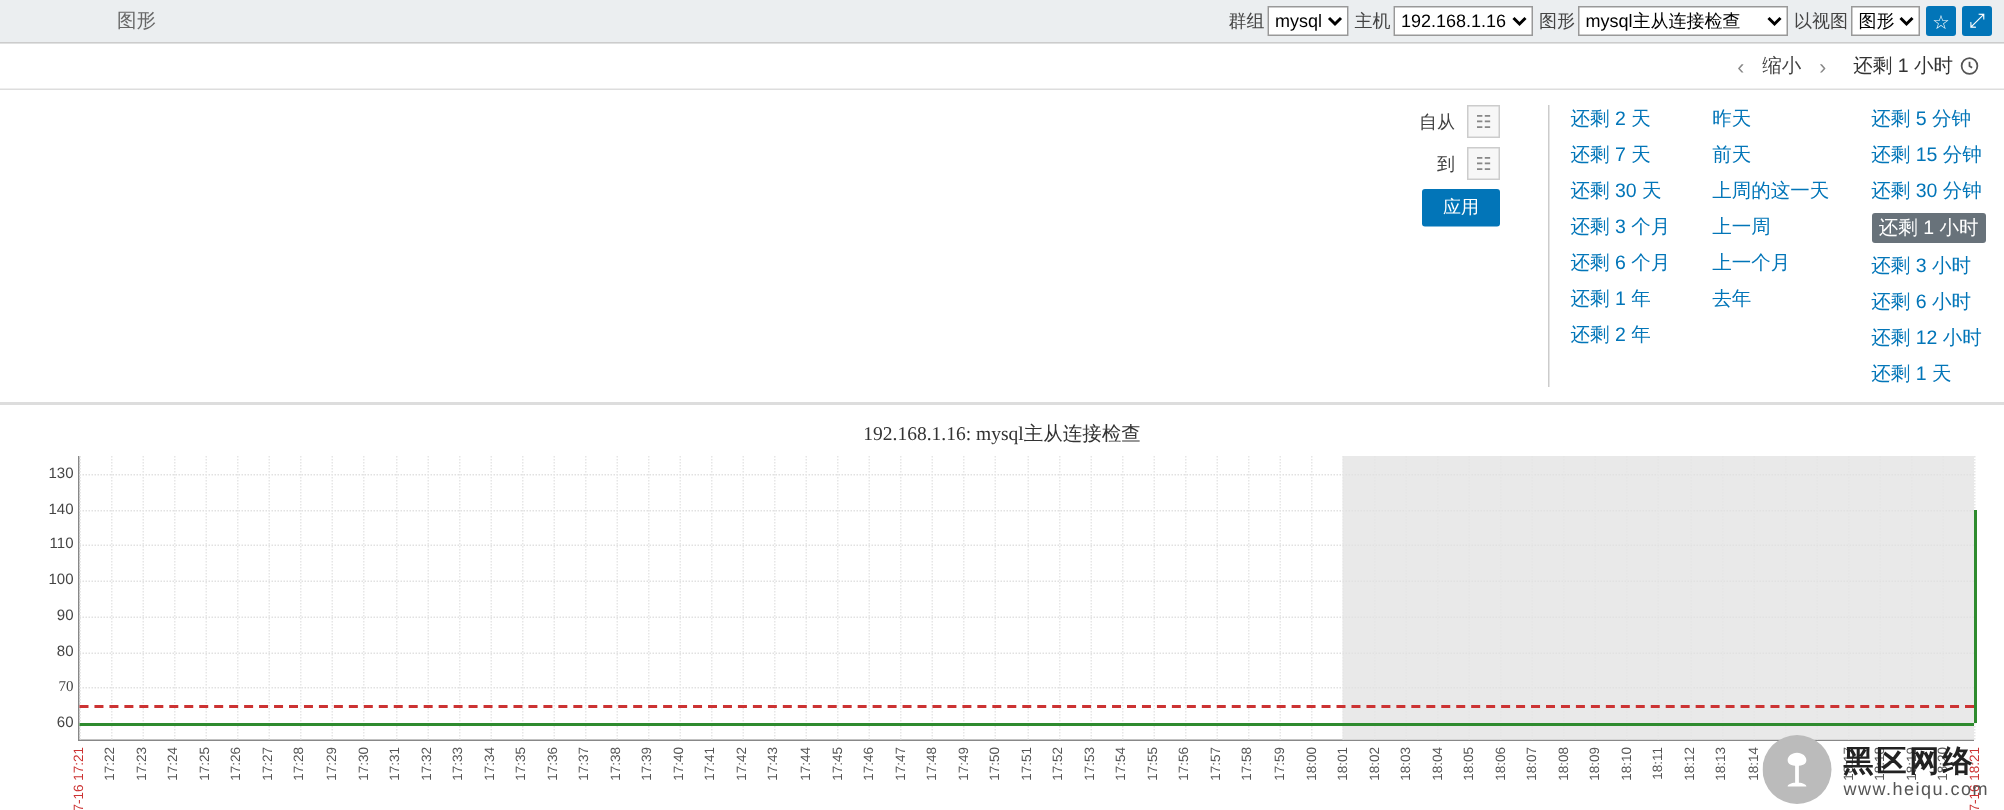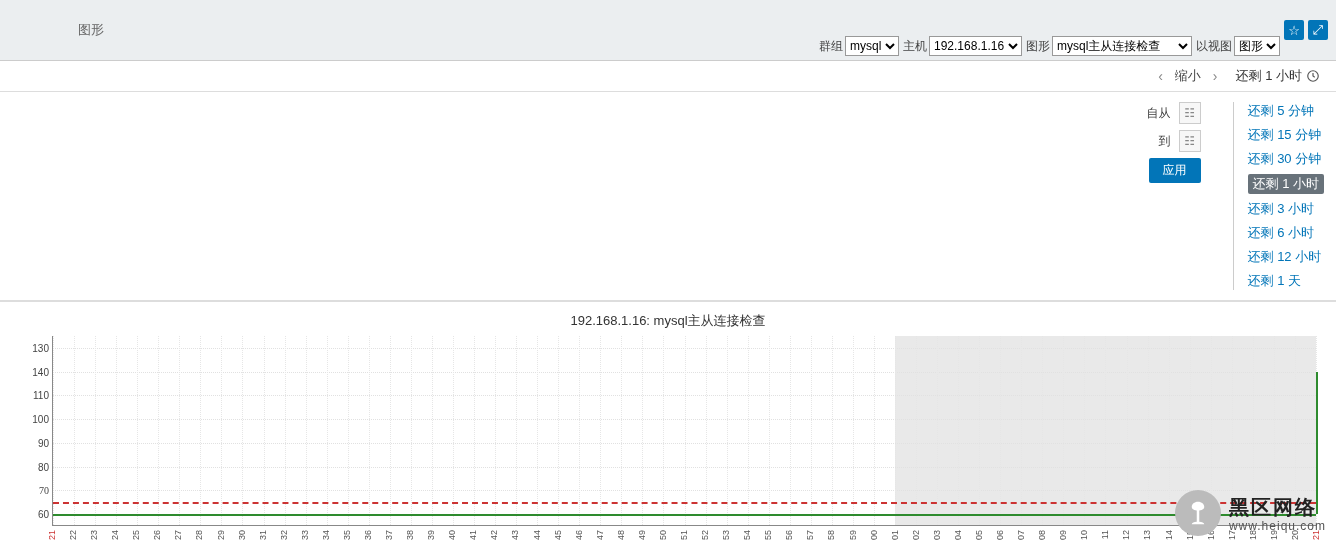--- a/index.html
+++ b/index.html
@@ -21,21 +21,21 @@
     font-size: 13px;
     color: #666;
     padding-left: 70px;
   }
   .top-filters {
     margin-left: auto;
     display: flex;
     align-items: center;
     gap: 4px;
   }
-  .filter-group { display:flex; align-items:center; gap:2px;margin-top:32px;}
+  .filter-group { display:flex; align-items:center; gap:2px;}
   .filter-label { color:#444; }
   select {
     font-size: 12px;
     height: 20px;
     border: 1px solid #999;
     background:#fff;
   }
   .icon-btn {
     width: 20px; height: 20px;
     display: inline-flex; align-items:center; justify-content:center;
@@ -87,21 +87,21 @@
   }
   .divider { width:1px; background:#ccc; margin:0 14px;}
   .quick-grid {
     display:flex; gap:28px;
     padding-right:6px;
   }
   .quick-col { display:flex; flex-direction:column; gap:6px; }
   .quick-link { color:#0275b8; cursor:pointer; white-space:nowrap; font-size:13px;}
   .quick-link.selected { background:#68727a; color:#fff; padding:1px 5px; border-radius:2px;}
   .chart-wrap { padding:6px 10px 4px 10px;}
-  .chart-title { text-align:center; font-size:13px; color:#333; padding:4px 0 6px 0;}
+  .chart-title { text-align:center; font-size:13px; color:#333; padding:4px 0 6px 0;font-family:Liberation Serif, serif;}
   .chart-area {
     position:relative;
     height:190px;
     margin-left:42px;
     margin-right:10px;
     border-left:1px solid #888;
     border-bottom:1px solid #888;
   }
   .y-tick {
     position:absolute; left:-34px; font-size:10px; color:#444;
@@ -199,20 +199,37 @@
     <div class="time-row">
       <label>到</label>
       <span class="cal-icon">☷</span>
     </div>
     <div class="time-row">
       <button class="apply-btn">应用</button>
     </div>
   </div>
   <div class="divider"></div>
   <div class="quick-grid">
+    <div class="quick-col" id="qc1">
+        <span class="quick-link">还剩 2 天</span>
+        <span class="quick-link">还剩 7 天</span>
+        <span class="quick-link">还剩 30 天</span>
+        <span class="quick-link">还剩 3 个月</span>
+        <span class="quick-link">还剩 6 个月</span>
+        <span class="quick-link">还剩 1 年</span>
+        <span class="quick-link">还剩 2 年</span>
+      </div>
+    <div class="quick-col" id="qc2">
+        <span class="quick-link">昨天</span>
+        <span class="quick-link">前天</span>
+        <span class="quick-link">上周的这一天</span>
+        <span class="quick-link">上一周</span>
+        <span class="quick-link">上一个月</span>
+        <span class="quick-link">去年</span>
+      </div>
     <div class="quick-col" id="qc4">
         <span class="quick-link">还剩 5 分钟</span>
         <span class="quick-link">还剩 15 分钟</span>
         <span class="quick-link">还剩 30 分钟</span>
         <span class="quick-link selected">还剩 1 小时</span>
         <span class="quick-link">还剩 3 小时</span>
         <span class="quick-link">还剩 6 小时</span>
         <span class="quick-link">还剩 12 小时</span>
         <span class="quick-link">还剩 1 天</span>
       </div>

